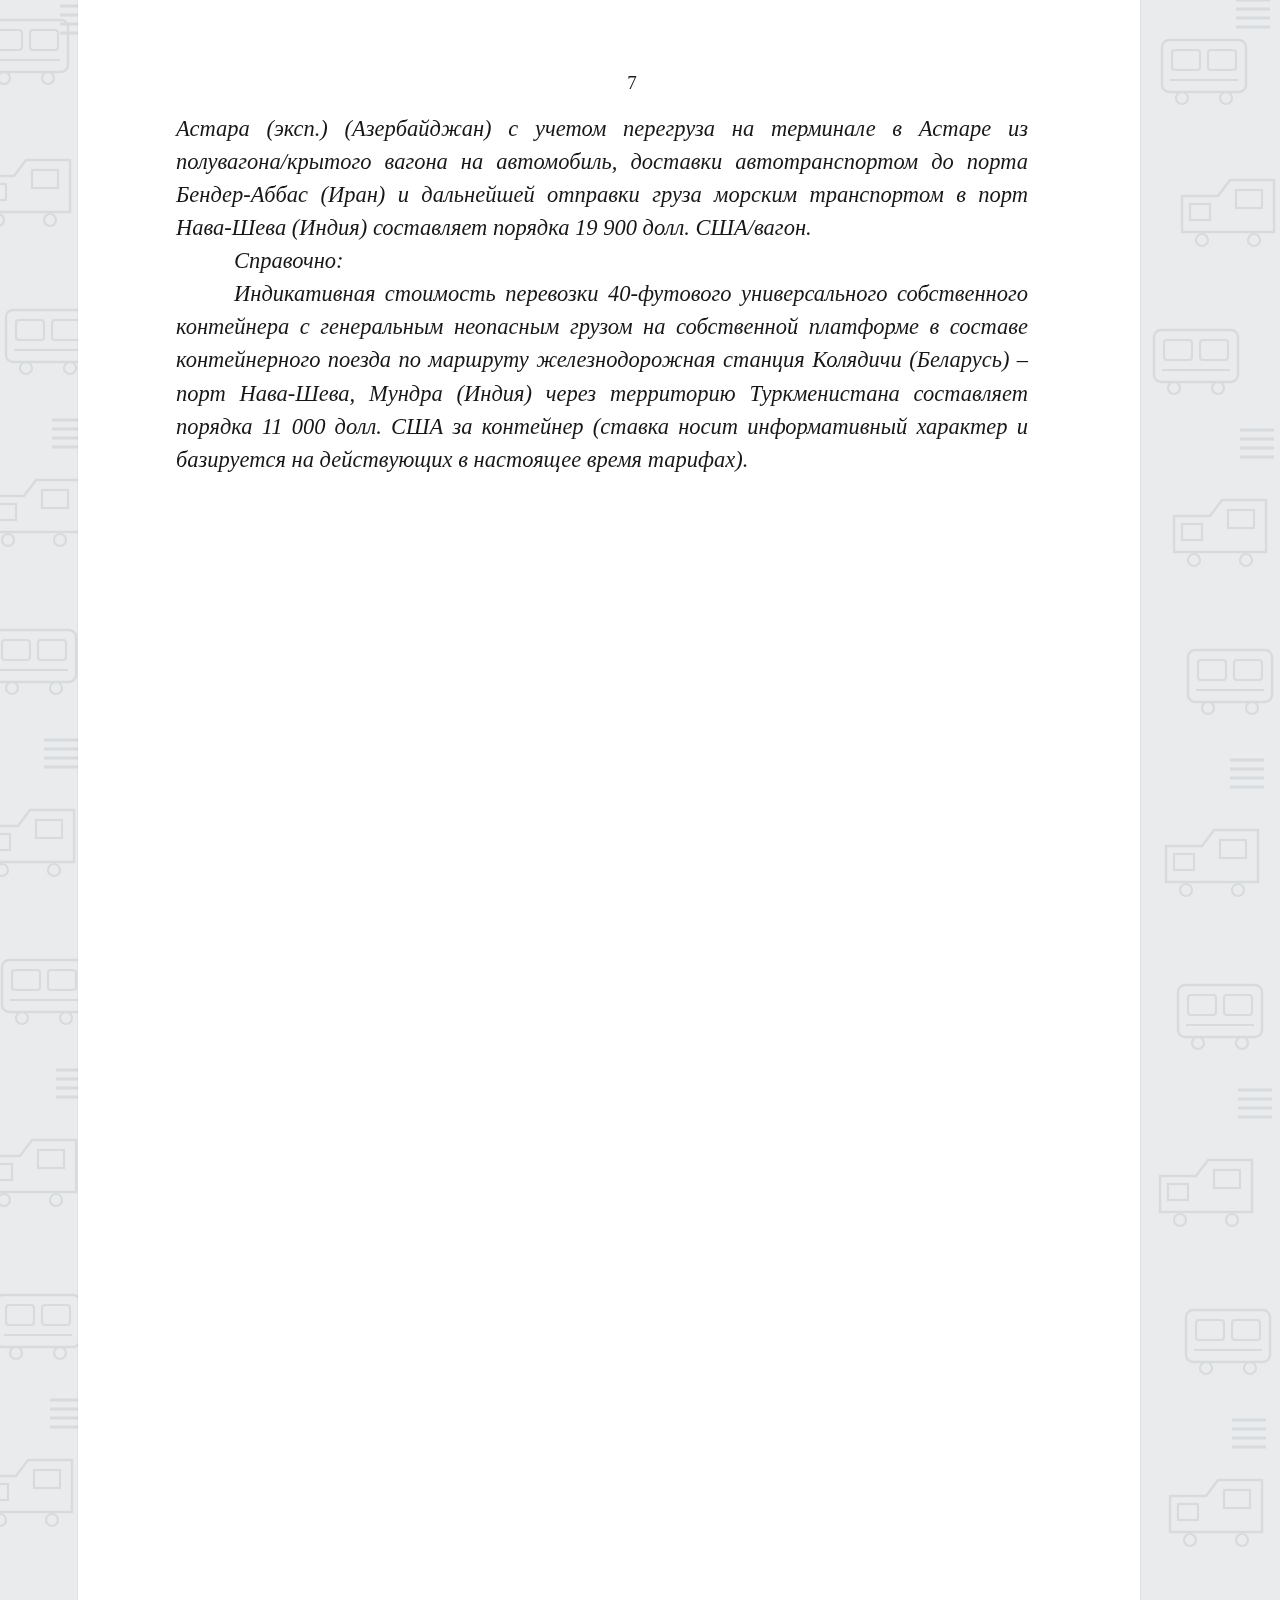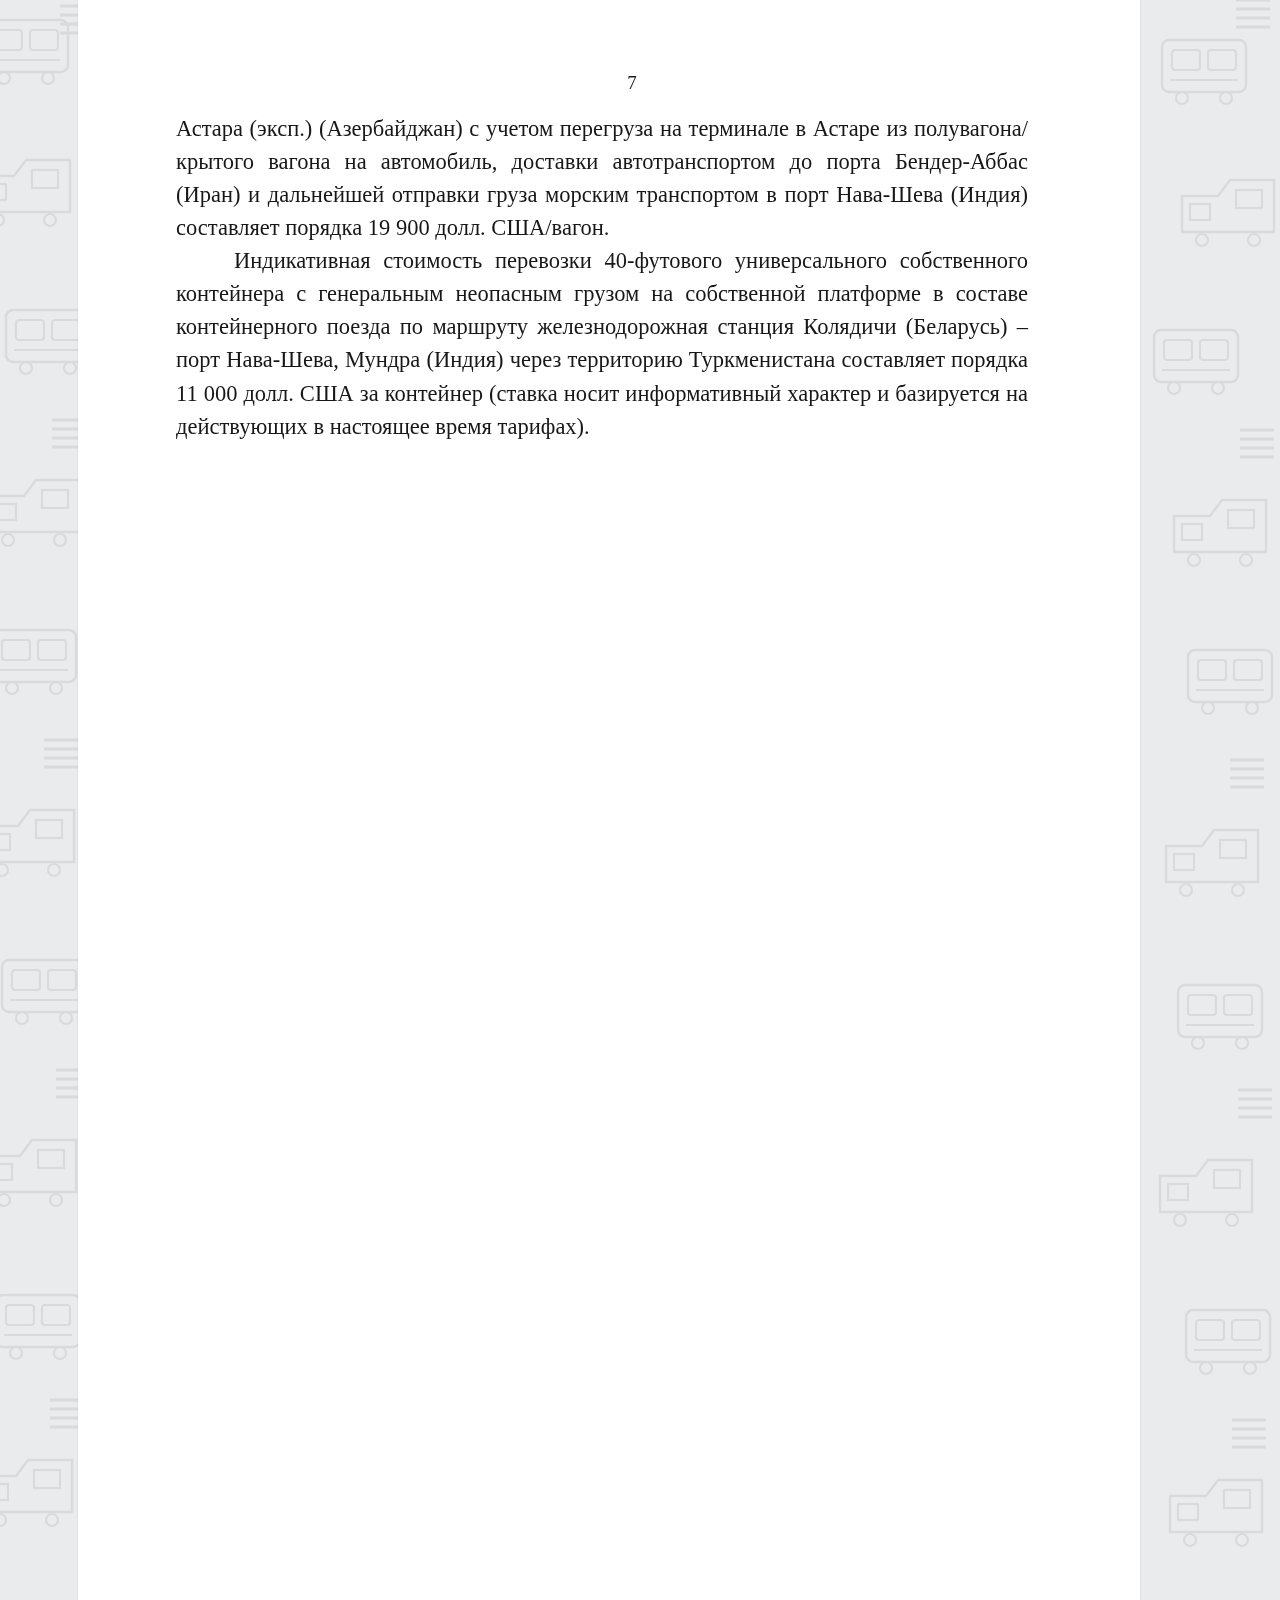--- a/index.html
+++ b/index.html
@@ -66,20 +66,21 @@
     margin: 0;
     font-size: 22.5px;
     line-height: 1.47;
     color: #171717;
     text-align: justify;
     text-justify: inter-word;
     hyphens: none;
   }
 
   p.italic {
+    font-style: italic;
   }
 
   p.indent {
     text-indent: 58px;
   }
 </style>
 </head>
 <body>
 
 <div class="bg-watermark">
@@ -144,16 +145,17 @@
     <use href="#stripes" x="1100" y="-12"></use>
   </svg>
 </div>
 
 <div class="page-sheet">
   <div class="page-inner">
     <div class="page-number">7</div>
 
     <div class="doc-body">
       <p class="para italic">Астара (эксп.) (Азербайджан) с учетом перегруза на терминале в Астаре из полувагона/крытого вагона на автомобиль, доставки автотранспортом до порта Бендер-Аббас (Иран) и дальнейшей отправки груза морским транспортом в порт Нава-Шева (Индия) составляет порядка 19 900 долл. США/вагон.</p>
+      <p class="para italic indent">Справочно:</p>
       <p class="para italic indent">Индикативная стоимость перевозки 40-футового универсального собственного контейнера с генеральным неопасным грузом на собственной платформе в составе контейнерного поезда по маршруту железнодорожная станция Колядичи (Беларусь) – порт Нава-Шева, Мундра (Индия) через территорию Туркменистана составляет порядка 11 000 долл. США за контейнер (ставка носит информативный характер и базируется на действующих в настоящее время тарифах).</p>
     </div>
   </div>
 </div>
 
 </body></html>

